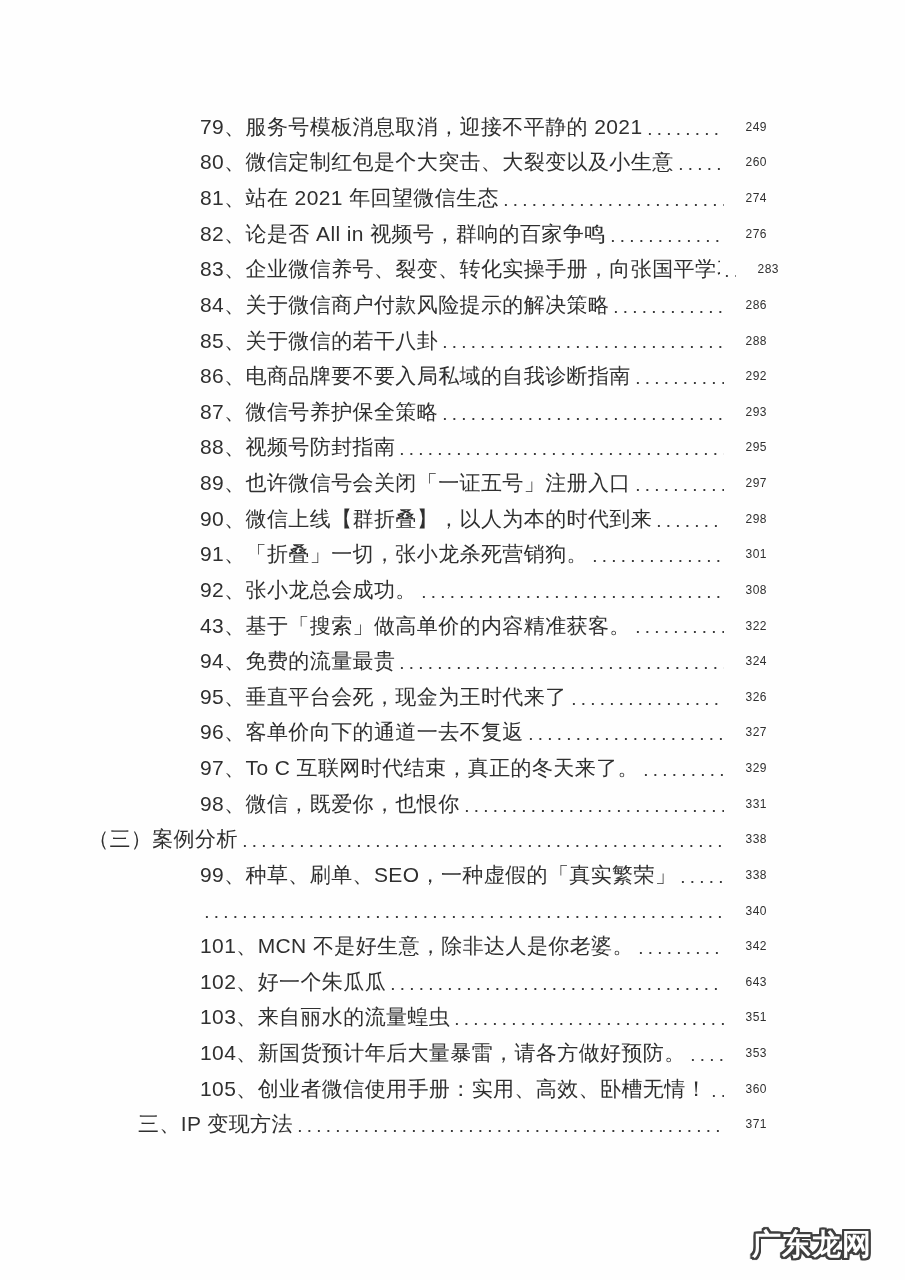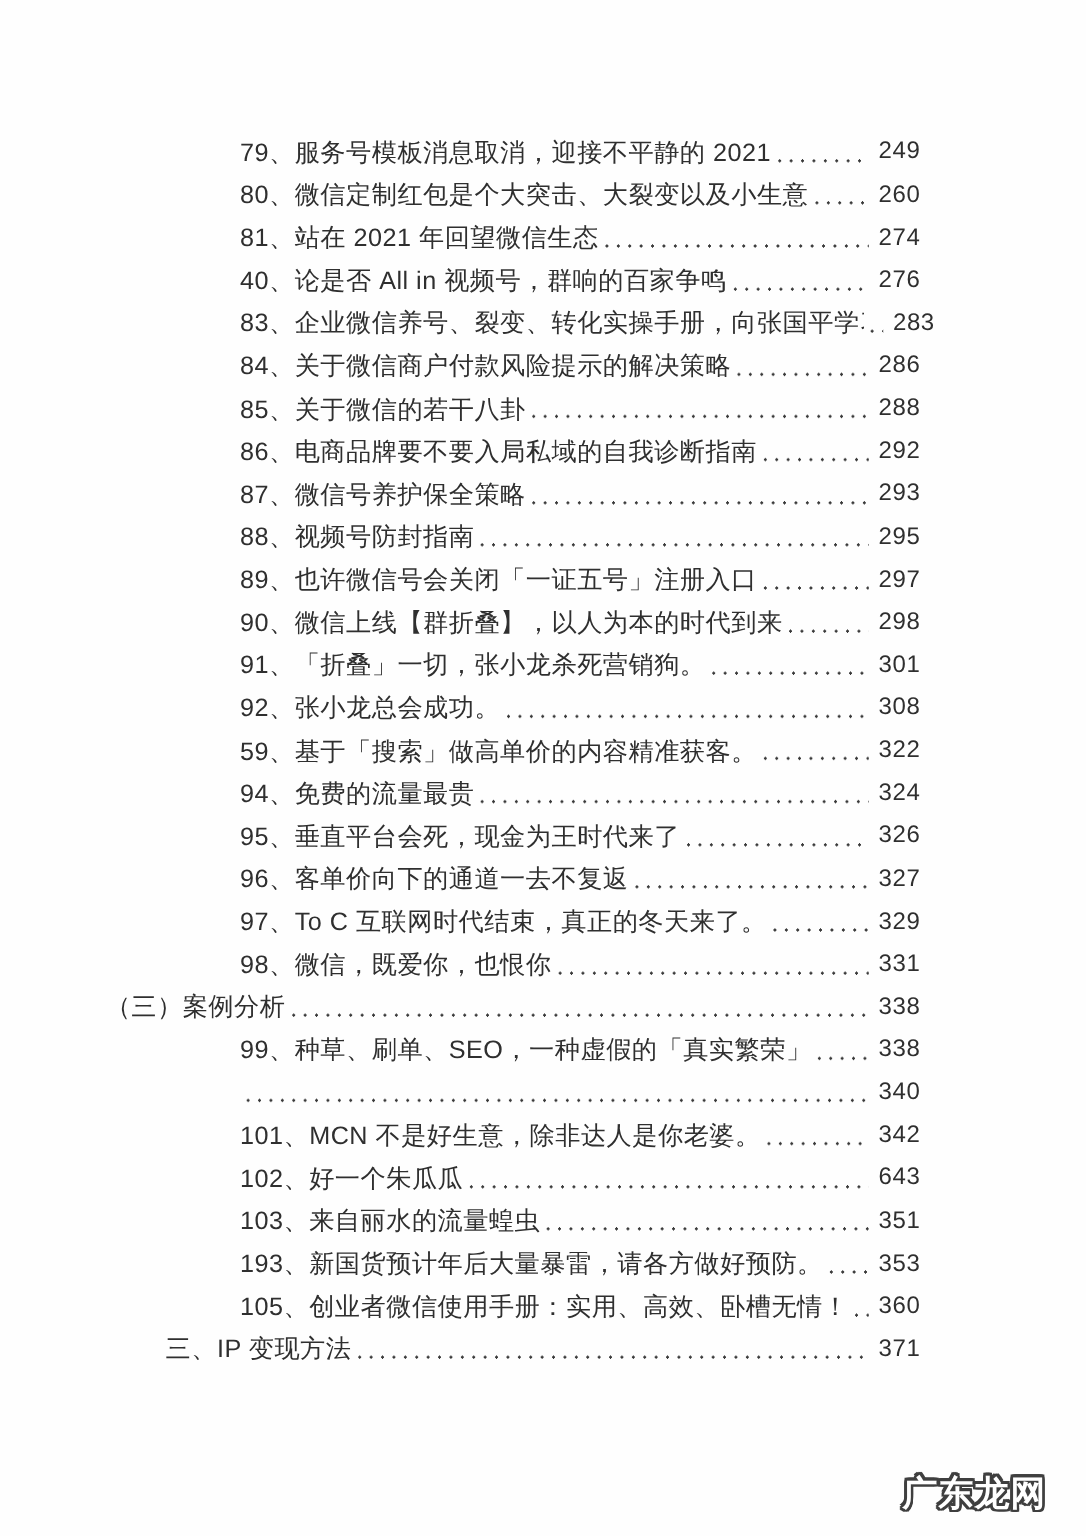--- a/index.html
+++ b/index.html
@@ -47,21 +47,21 @@
     margin: 0 3px 8px 4px;
     min-width: 12px;
     background-image: radial-gradient(1.2px circle at 3px 3px, #3a3a3a 98%, rgba(0,0,0,0) 100%);
     background-size: 9.5px 6px;
     background-repeat: repeat-x;
   }
   .pageno {
     flex: 0 0 auto;
     min-width: 40px;
     text-align: right;
-    font-size: 20px;
+    font-size: 12px;
     letter-spacing: 0.5px;
   }
   .watermark {
     position: absolute;
     right: 33px;
     bottom: 15px;
     font-size: 29px;
     font-weight: bold;
     letter-spacing: 1px;
     color: #ffffff;
@@ -91,21 +91,21 @@
       <span class="title">80、微信定制红包是个大突击、大裂变以及小生意</span>
       <span class="leader"></span>
       <span class="pageno">260</span>
     </div>
       <div class="row lvl-item">
       <span class="title">81、站在 2021 年回望微信生态</span>
       <span class="leader"></span>
       <span class="pageno">274</span>
     </div>
       <div class="row lvl-item">
-      <span class="title">40、论是否 All in 视频号，群响的百家争鸣</span>
+      <span class="title">82、论是否 All in 视频号，群响的百家争鸣</span>
       <span class="leader"></span>
       <span class="pageno">276</span>
     </div>
       <div class="row lvl-item">
       <span class="title">83、企业微信养号、裂变、转化实操手册，向张国平学习</span>
       <span class="leader"></span>
       <span class="pageno">283</span>
     </div>
       <div class="row lvl-item">
       <span class="title">84、关于微信商户付款风险提示的解决策略</span>
@@ -146,21 +146,21 @@
       <span class="title">91、「折叠」一切，张小龙杀死营销狗。</span>
       <span class="leader"></span>
       <span class="pageno">301</span>
     </div>
       <div class="row lvl-item">
       <span class="title">92、张小龙总会成功。</span>
       <span class="leader"></span>
       <span class="pageno">308</span>
     </div>
       <div class="row lvl-item">
-      <span class="title">59、基于「搜索」做高单价的内容精准获客。</span>
+      <span class="title">43、基于「搜索」做高单价的内容精准获客。</span>
       <span class="leader"></span>
       <span class="pageno">322</span>
     </div>
       <div class="row lvl-item">
       <span class="title">94、免费的流量最贵</span>
       <span class="leader"></span>
       <span class="pageno">324</span>
     </div>
       <div class="row lvl-item">
       <span class="title">95、垂直平台会死，现金为王时代来了</span>
@@ -205,21 +205,21 @@
       <span class="title">102、好一个朱瓜瓜</span>
       <span class="leader"></span>
       <span class="pageno">643</span>
     </div>
       <div class="row lvl-item">
       <span class="title">103、来自丽水的流量蝗虫</span>
       <span class="leader"></span>
       <span class="pageno">351</span>
     </div>
       <div class="row lvl-item">
-      <span class="title">193、新国货预计年后大量暴雷，请各方做好预防。</span>
+      <span class="title">104、新国货预计年后大量暴雷，请各方做好预防。</span>
       <span class="leader"></span>
       <span class="pageno">353</span>
     </div>
       <div class="row lvl-item">
       <span class="title">105、创业者微信使用手册：实用、高效、卧槽无情！</span>
       <span class="leader"></span>
       <span class="pageno">360</span>
     </div>
       <div class="row lvl-top">
       <span class="title">三、IP 变现方法</span>

